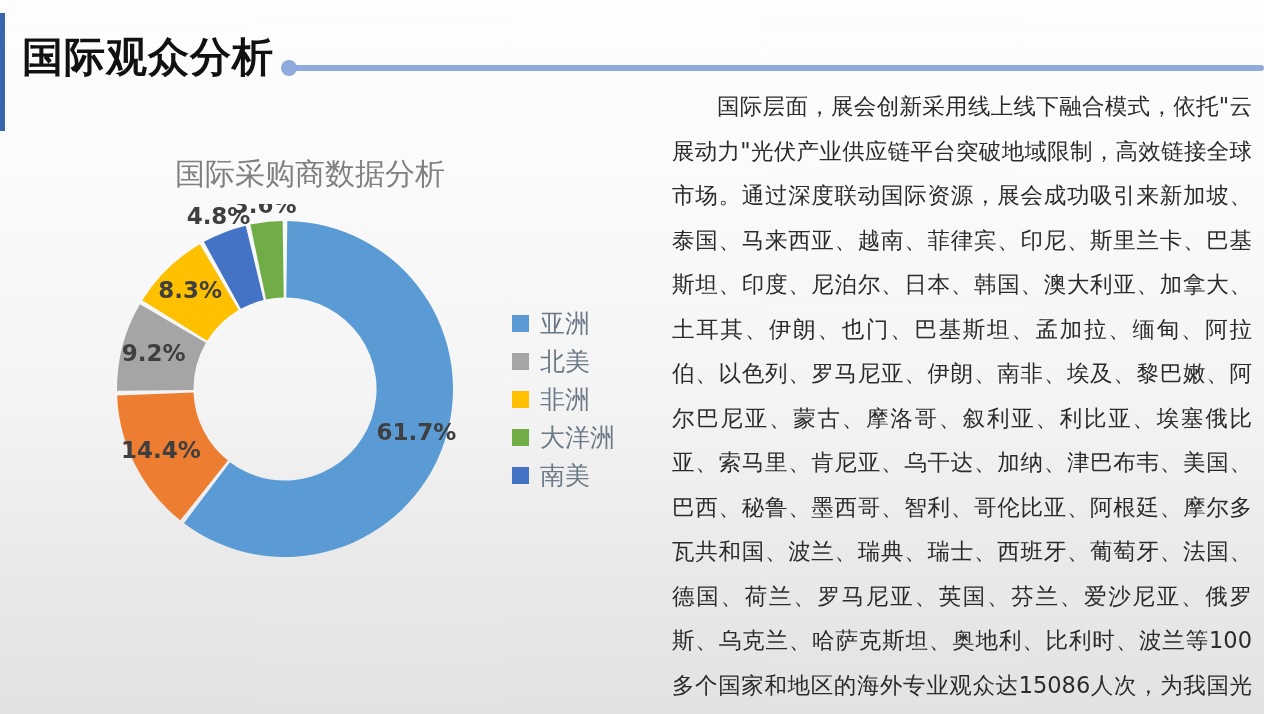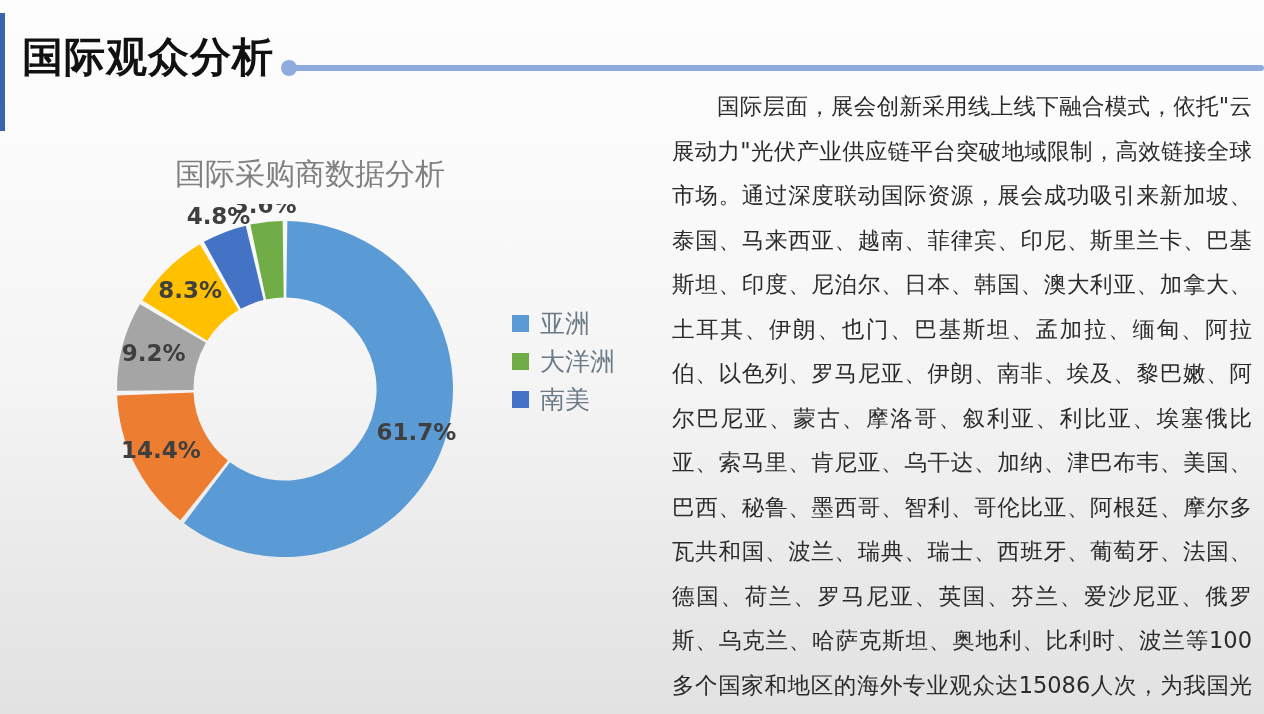--- a/index.html
+++ b/index.html
@@ -183,20 +183,28 @@
         </g>
     </svg>
   </div>
 
   <div class="legend" id="legend">
       <div class="legend-item">
         <span class="legend-swatch" style="background: rgb(91, 155, 213);"></span>
         <span class="legend-label">亚洲</span>
       </div>
       <div class="legend-item">
+        <span class="legend-swatch" style="background: rgb(165, 165, 165);"></span>
+        <span class="legend-label">北美</span>
+      </div>
+      <div class="legend-item">
+        <span class="legend-swatch" style="background: rgb(255, 192, 0);"></span>
+        <span class="legend-label">非洲</span>
+      </div>
+      <div class="legend-item">
         <span class="legend-swatch" style="background: rgb(112, 173, 71);"></span>
         <span class="legend-label">大洋洲</span>
       </div>
       <div class="legend-item">
         <span class="legend-swatch" style="background: rgb(68, 114, 196);"></span>
         <span class="legend-label">南美</span>
       </div>
     </div>
 </div>
 

